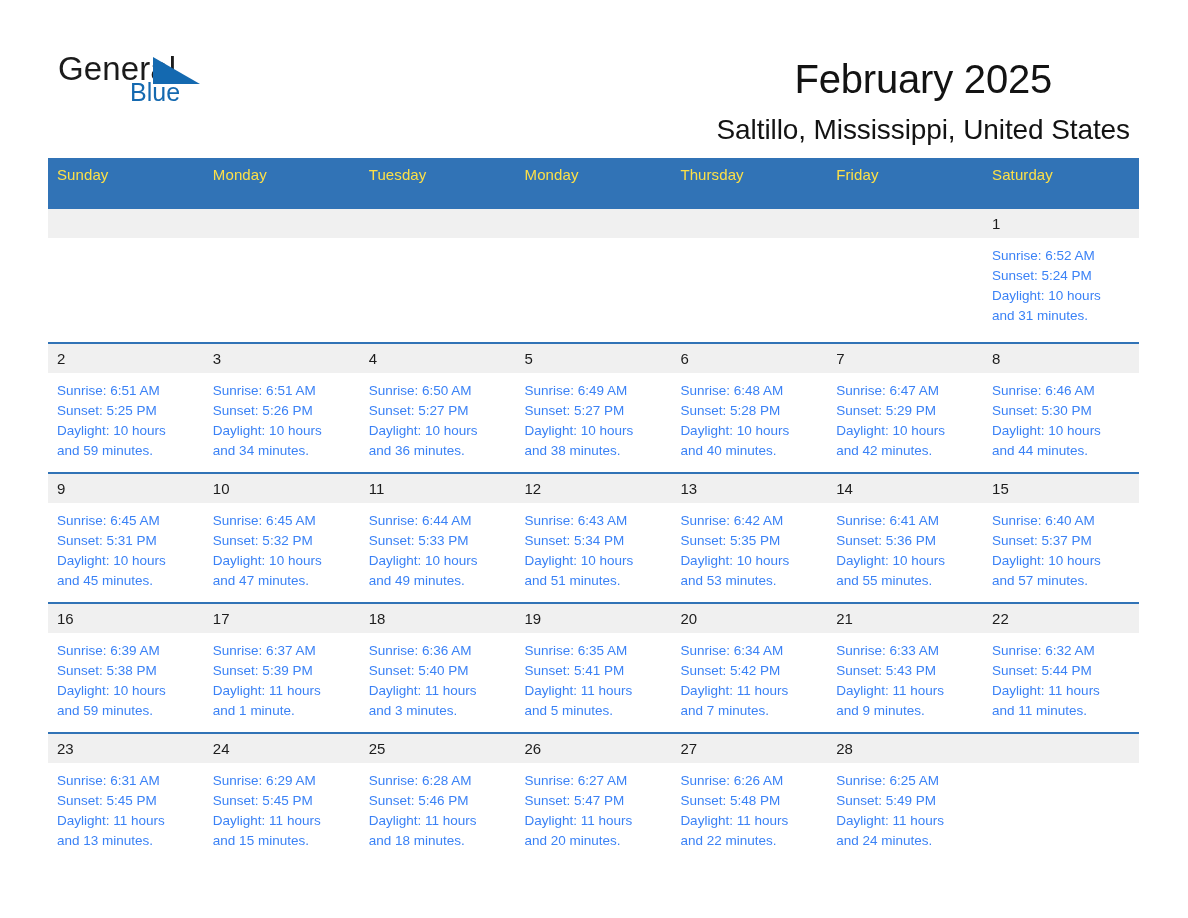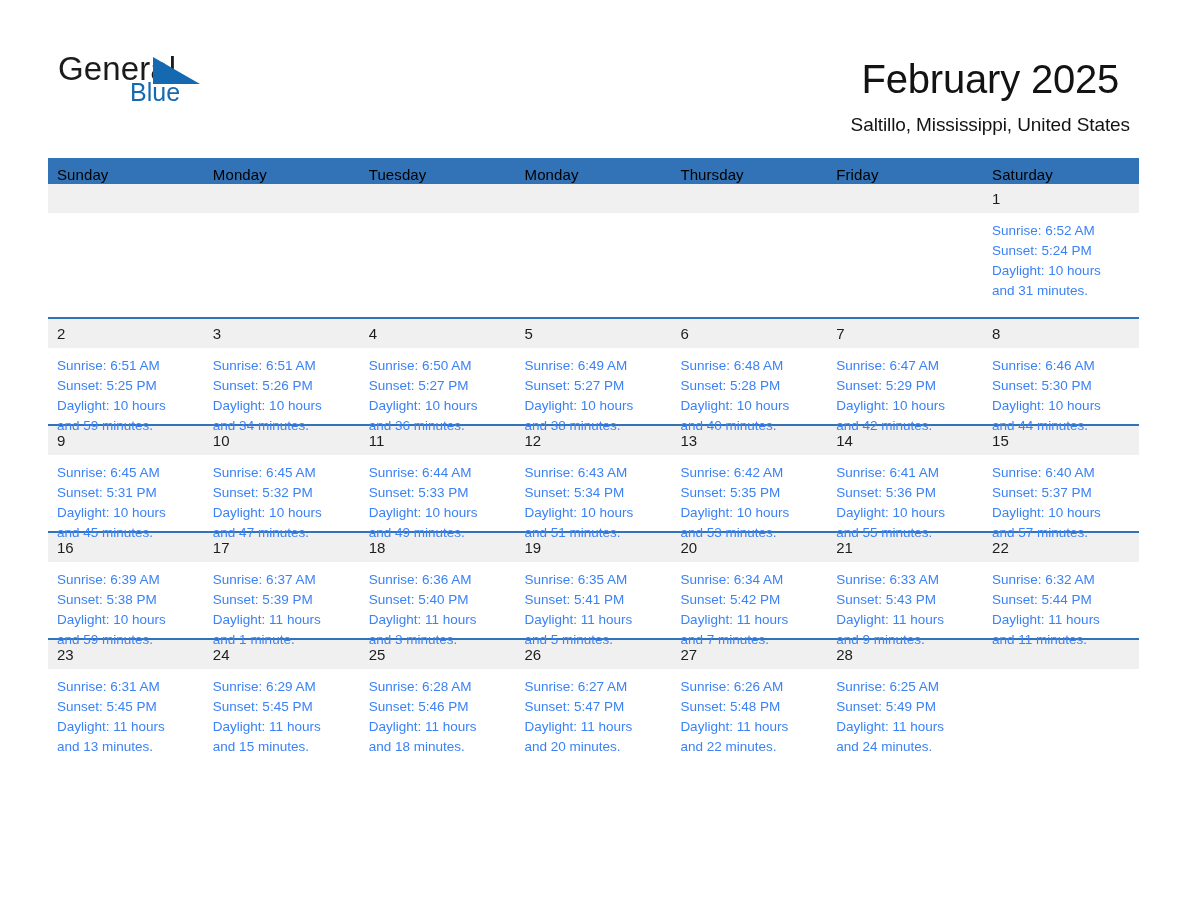--- a/index.html
+++ b/index.html
@@ -73,45 +73,45 @@
   }
   .cal-title {
     font-size: 40px;
     font-weight: 400;
     color: #131313;
     line-height: 1.05;
     letter-spacing: -0.2px;
   }
   .cal-subtitle {
     margin-top: 14px;
-    font-size: 19px;
+    font-size: 28px;
     font-weight: 400;
     color: #131313;
     letter-spacing: -0.1px;
   }
 
   
   .cal-wrap {
     position: absolute;
     left: 48px;
     top: 158px;
     width: 1091px;
   }
   table.cal {
     border-collapse: collapse;
     width: 1091px;
     table-layout: fixed;
   }
   table.cal th {
     background: #3173b6;
-    color: #000000;
+    color: #fde047;
     font-size: 15px;
     font-weight: 400;
     text-align: left;
-    padding: 8px 0 1px 9px;
+    padding: 8px 0 26px 9px;
     height: 17px;
     letter-spacing: 0.1px;
   }
   table.cal td {
     vertical-align: top;
     padding: 0;
     width: 155.85px;
     border-top: 2px solid #3173b6;
   }
   table.cal tr.week-first td {
@@ -128,21 +128,21 @@
   .daynum.empty {
     color: transparent;
   }
   .dayinfo {
     padding: 8px 10px 0 9px;
     font-size: 13.5px;
     line-height: 20px;
     color: #3b82f6;
   }
   .cellbody {
-    height: 76px;
+    height: 99px;
     box-sizing: border-box;
   }
   tr.week-first .cellbody {
     height: 104px;
   }
   .dayinfo div {
     white-space: normal;
   }
 </style>
 </head>

